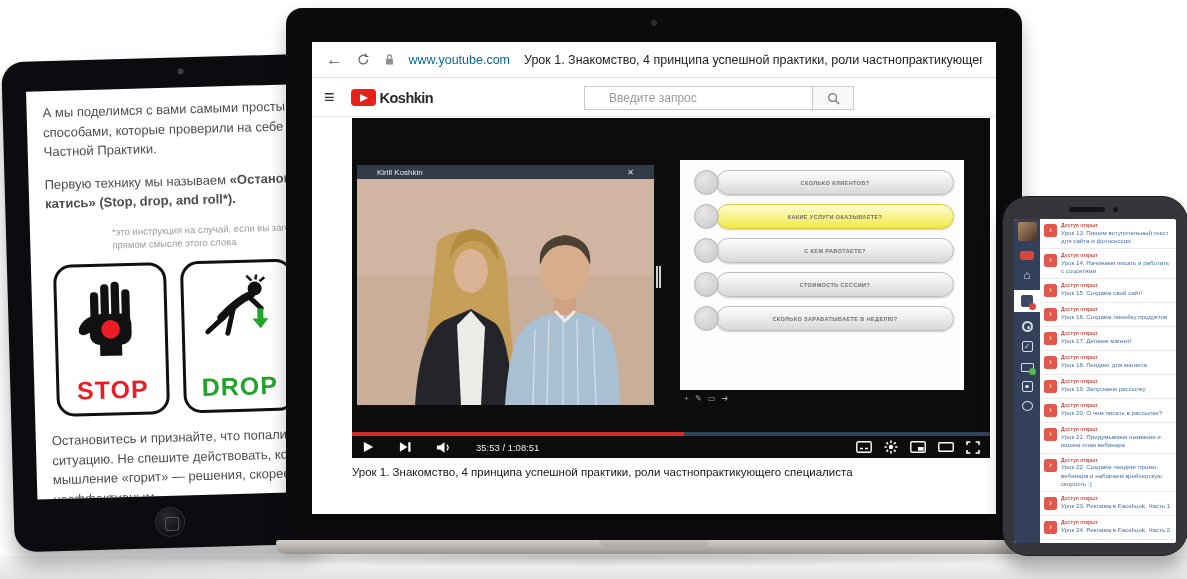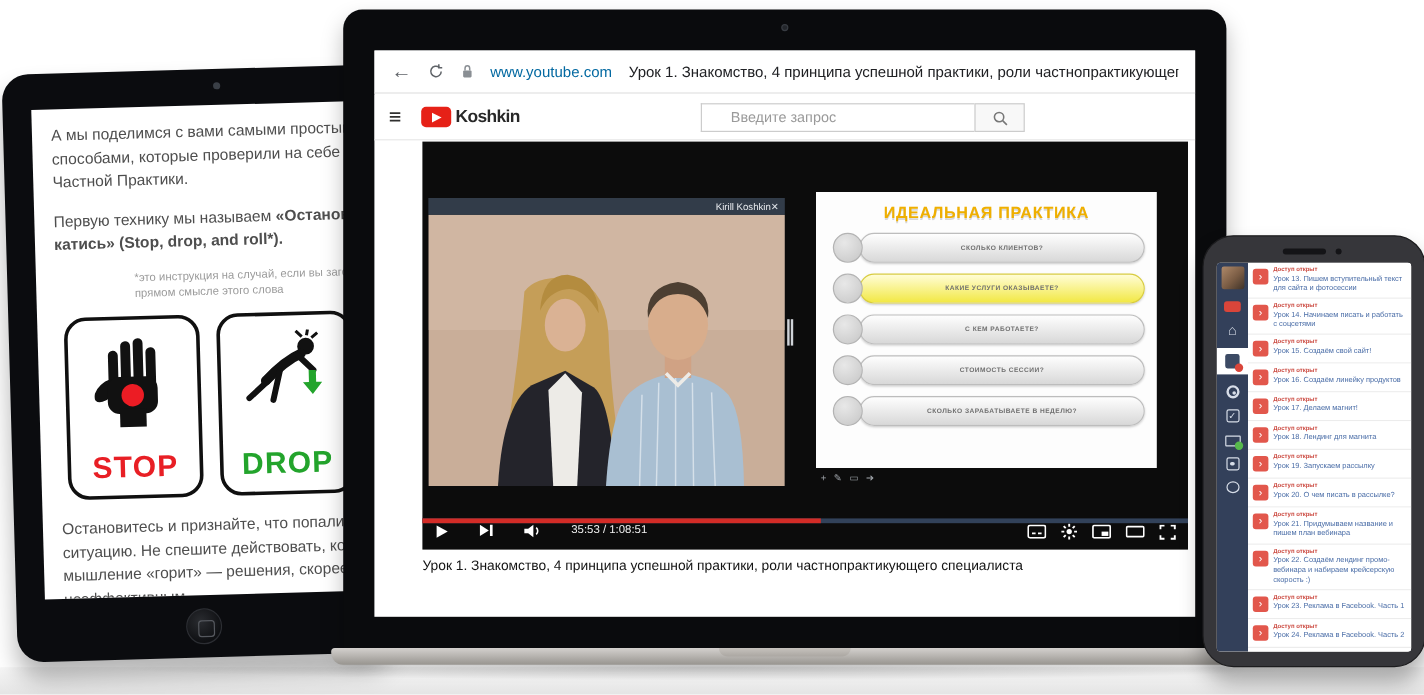--- a/index.html
+++ b/index.html
@@ -71,42 +71,42 @@
   .yt-search input { width:228px; height:24px; border:1px solid #ccc; border-right:none;
             font-size:12px; padding:0 24px; color:#111; outline:none; font-family:"Liberation Sans",sans-serif; }
   .yt-search input::placeholder { color:#9a9a9a; }
   .yt-search-btn { width:42px; height:24px; background:#f8f8f8; border:1px solid #ccc;
             display:flex; align-items:center; justify-content:center; }
 
   
   .player { position:absolute; left:40px; top:76px; width:638px; height:340px; background:#0c0c0c; }
   .webcam { position:absolute; left:5px; top:47px; width:297px; height:240px; background:#14171c; }
   .webcam-head { height:14px; background:#323c49; color:#e8ebef; font-size:8px;
-            display:flex; align-items:center; justify-content:flex-end; padding:0 5px; }
+            display:flex; align-items:center; justify-content:space-between; padding:0 20px; }
   .webcam-close { font-size:8px; color:#dfe3e8; }
   .handle { position:absolute; left:304px; top:148px; width:5px; height:22px;
             border-left:2px solid #cfd3d8; border-right:2px solid #cfd3d8; }
   .slide { position:absolute; left:328px; top:42px; width:284px; height:230px; background:#fdfdfd;
             padding:10px 10px 0 10px; }
   .slide-title { text-align:center; font-weight:bold; font-size:13.5px; color:#efaf00;
             letter-spacing:.5px; margin-bottom:9px; text-shadow:0 1px 0 rgba(0,0,0,.15); }
   .slide-row { position:relative; height:25px; margin-bottom:9px; padding-left:14px; }
   .slide-dot { position:absolute; left:4px; top:0; width:25px; height:25px; border-radius:50%;
             background:radial-gradient(circle at 38% 32%, #e8e8e8, #c6c6c6); border:1px solid #b3b3b3; z-index:2; }
   .slide-pill { margin-left:12px; height:25px; border-radius:12.5px; border:1px solid #bdbdbd;
             background:linear-gradient(#fefefe,#d8d8d8); display:flex; align-items:center;
             justify-content:center; font-size:5.5px; font-weight:bold; color:#6f6f6f;
             letter-spacing:.4px; box-shadow:0 1px 2px rgba(0,0,0,.2); }
   .slide-row.hl .slide-pill { background:linear-gradient(#fffdd6,#f2e845); border-color:#d8cc3e; }
   .annot-tools { position:absolute; left:332px; top:276px; font-size:8px; color:#9fa4aa; letter-spacing:2px; }
 
   .progress { position:absolute; left:0; top:314px; width:638px; height:4px; background:#32425a; }
   .progress-fill { height:4px; background:#d32c27; width:52%; }
   .controls { position:absolute; left:0; top:318px; width:638px; height:22px;
-            display:flex; align-items:flex-start; padding:0 10px; gap:24px; }
+            display:flex; align-items:center; padding:0 10px; gap:24px; }
   .time-display { color:#efefef; font-size:9.5px; }
   .controls-right { margin-left:auto; display:flex; align-items:center; gap:12px; }
 
   .video-title { position:absolute; left:40px; top:424px; width:620px; font-size:11.5px; color:#141414; }
 
   
   .phone { position:absolute; left:1002px; top:196px; width:186px; height:360px;
             background:#36363a; border:1px solid #1c1c1e; border-radius:26px;
             box-shadow:0 12px 18px rgba(0,0,0,.32); }
   .phone-speaker { position:absolute; left:66px; top:10px; width:36px; height:5px;
@@ -251,21 +251,20 @@
               <rect x="197" y="116" width="22" height="20" fill="#d0a284"></rect>
               <ellipse cx="208" cy="92" rx="25" ry="29" fill="#d8ad8c"></ellipse>
               <path d="M183 86 Q180 60 208 56 Q236 60 233 86 Q226 66 208 66 Q190 66 183 86 Z" fill="#4d3f32"></path>
               <path d="M198 132 L208 142 L218 132" stroke="#edebe7" stroke-width="3" fill="none"></path>
             </svg>
           </div>
 
           <div class="handle"></div>
 
           <div class="slide">
-            <div class="slide-title">ИДЕАЛЬНАЯ ПРАКТИКА</div>
             <div class="slide-row">
               <div class="slide-dot"></div>
               <div class="slide-pill">СКОЛЬКО КЛИЕНТОВ?</div>
             </div>
             <div class="slide-row hl">
               <div class="slide-dot"></div>
               <div class="slide-pill">КАКИЕ УСЛУГИ ОКАЗЫВАЕТЕ?</div>
             </div>
             <div class="slide-row">
               <div class="slide-dot"></div>

